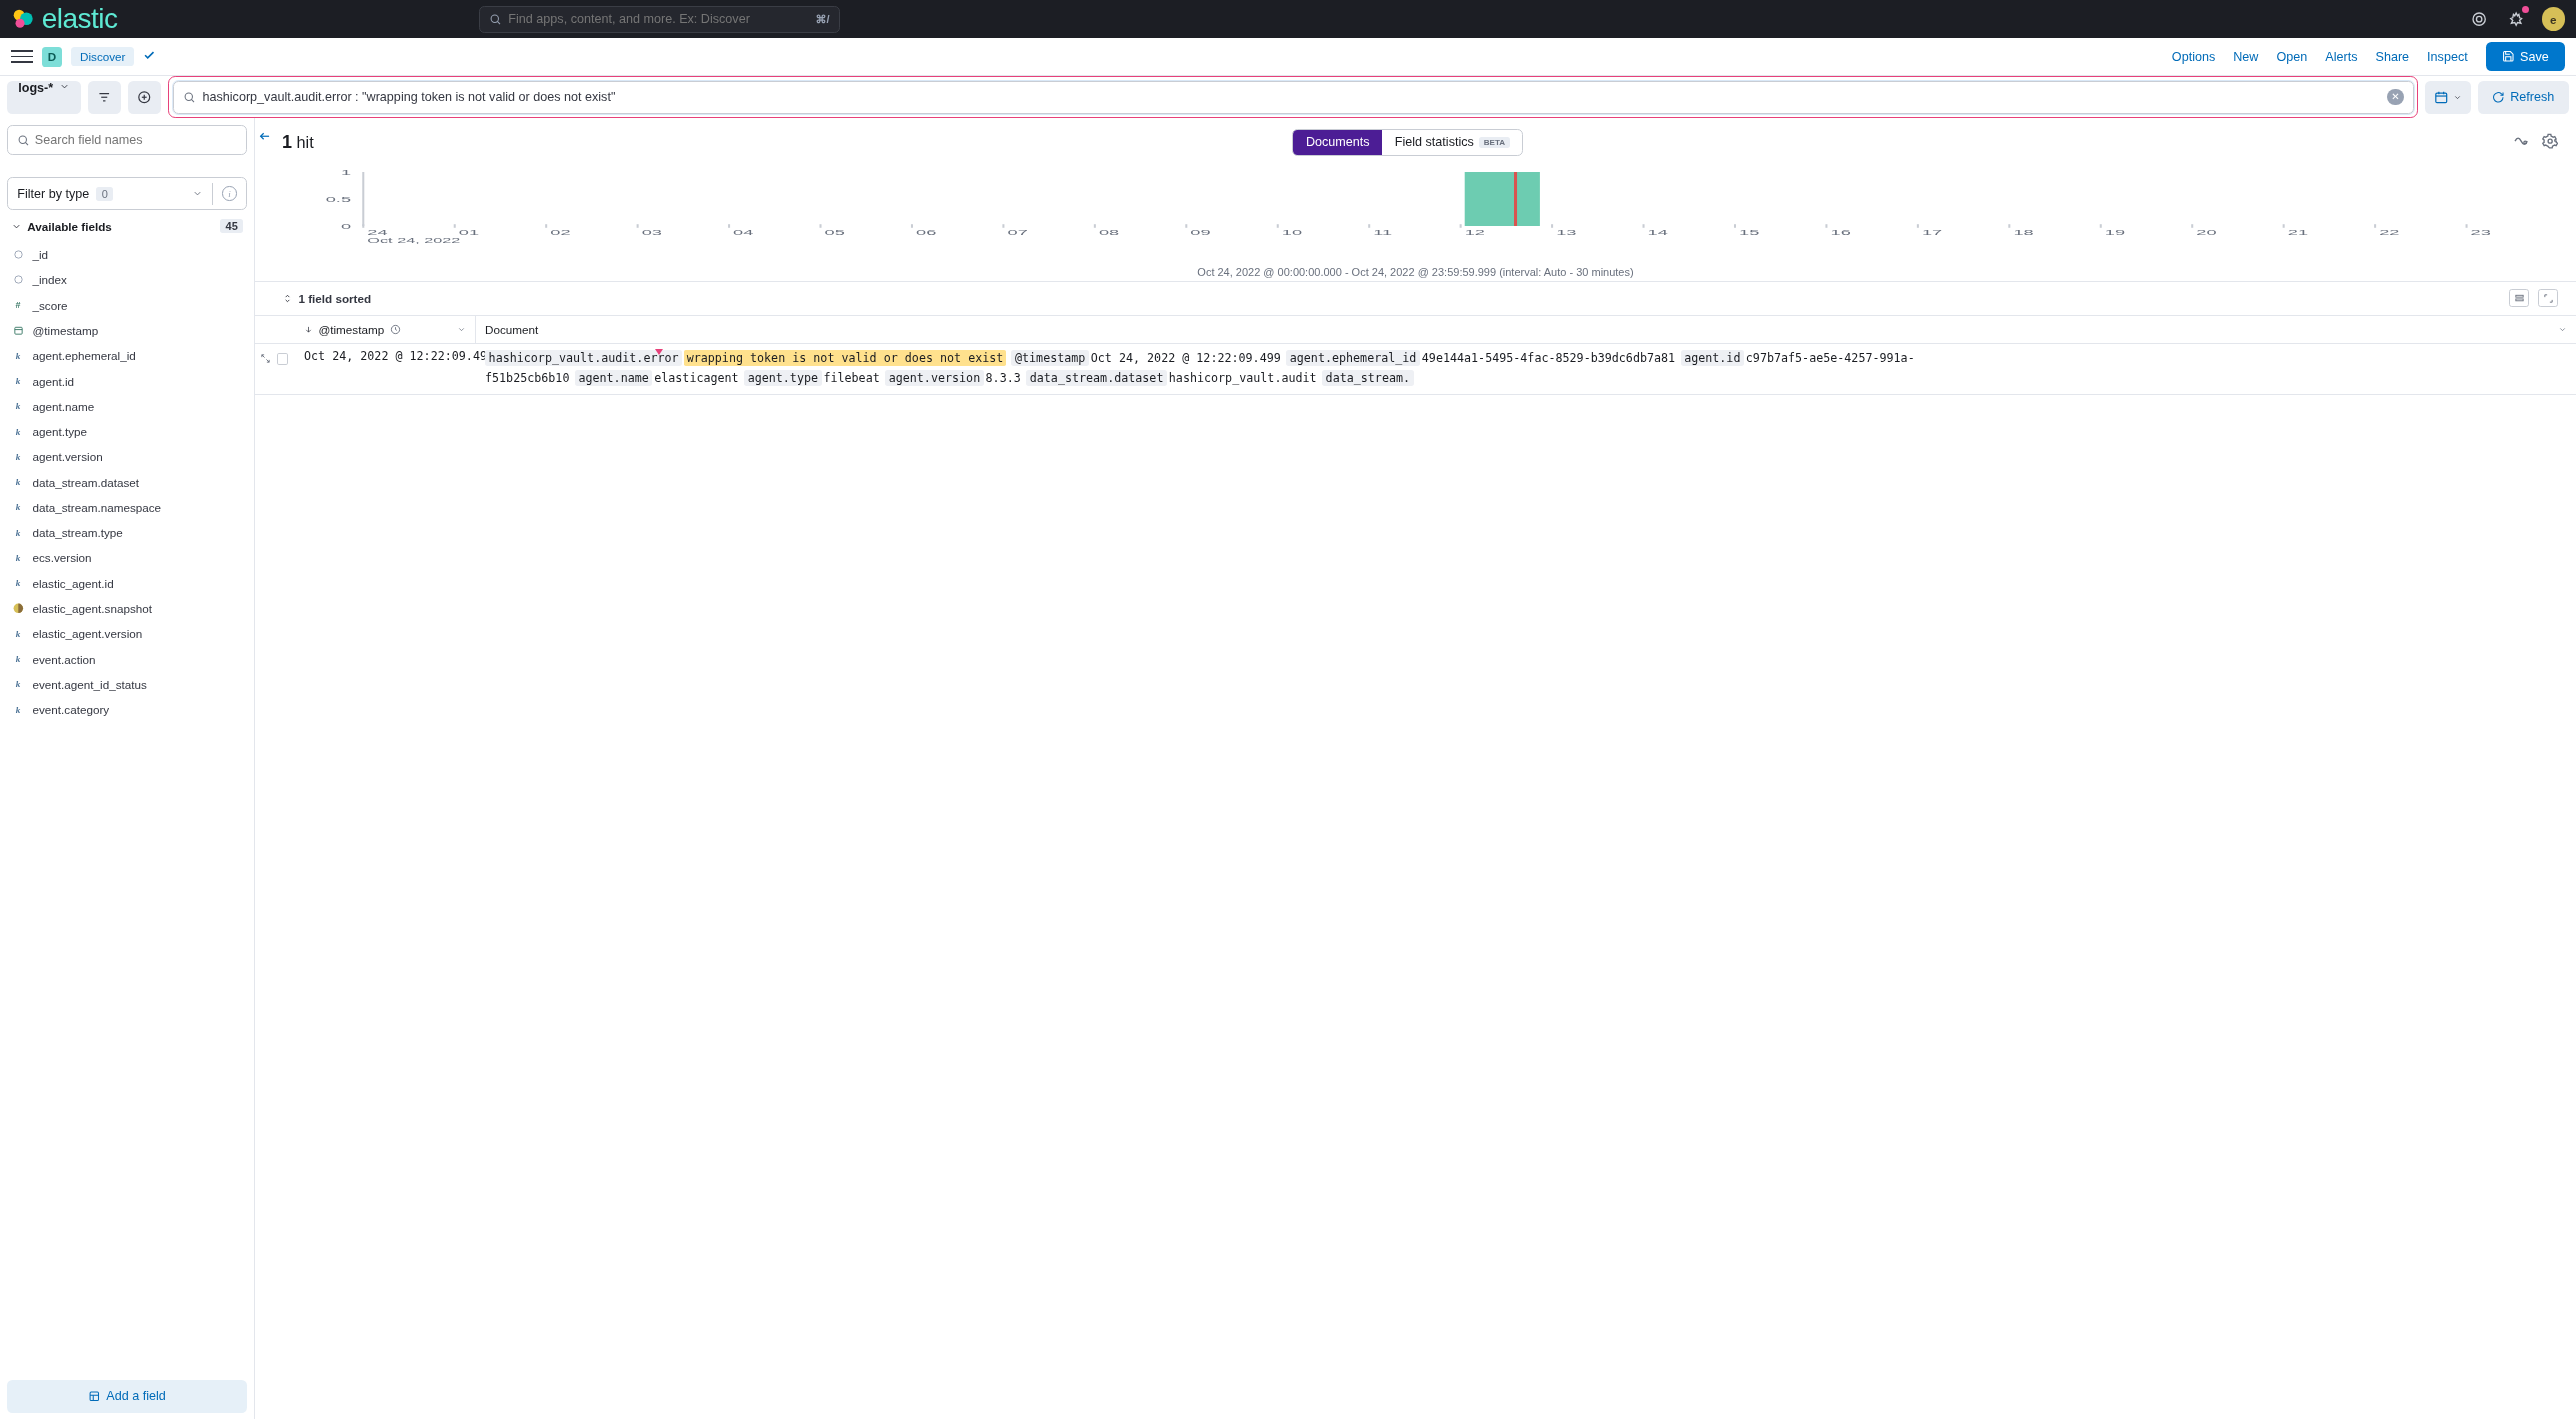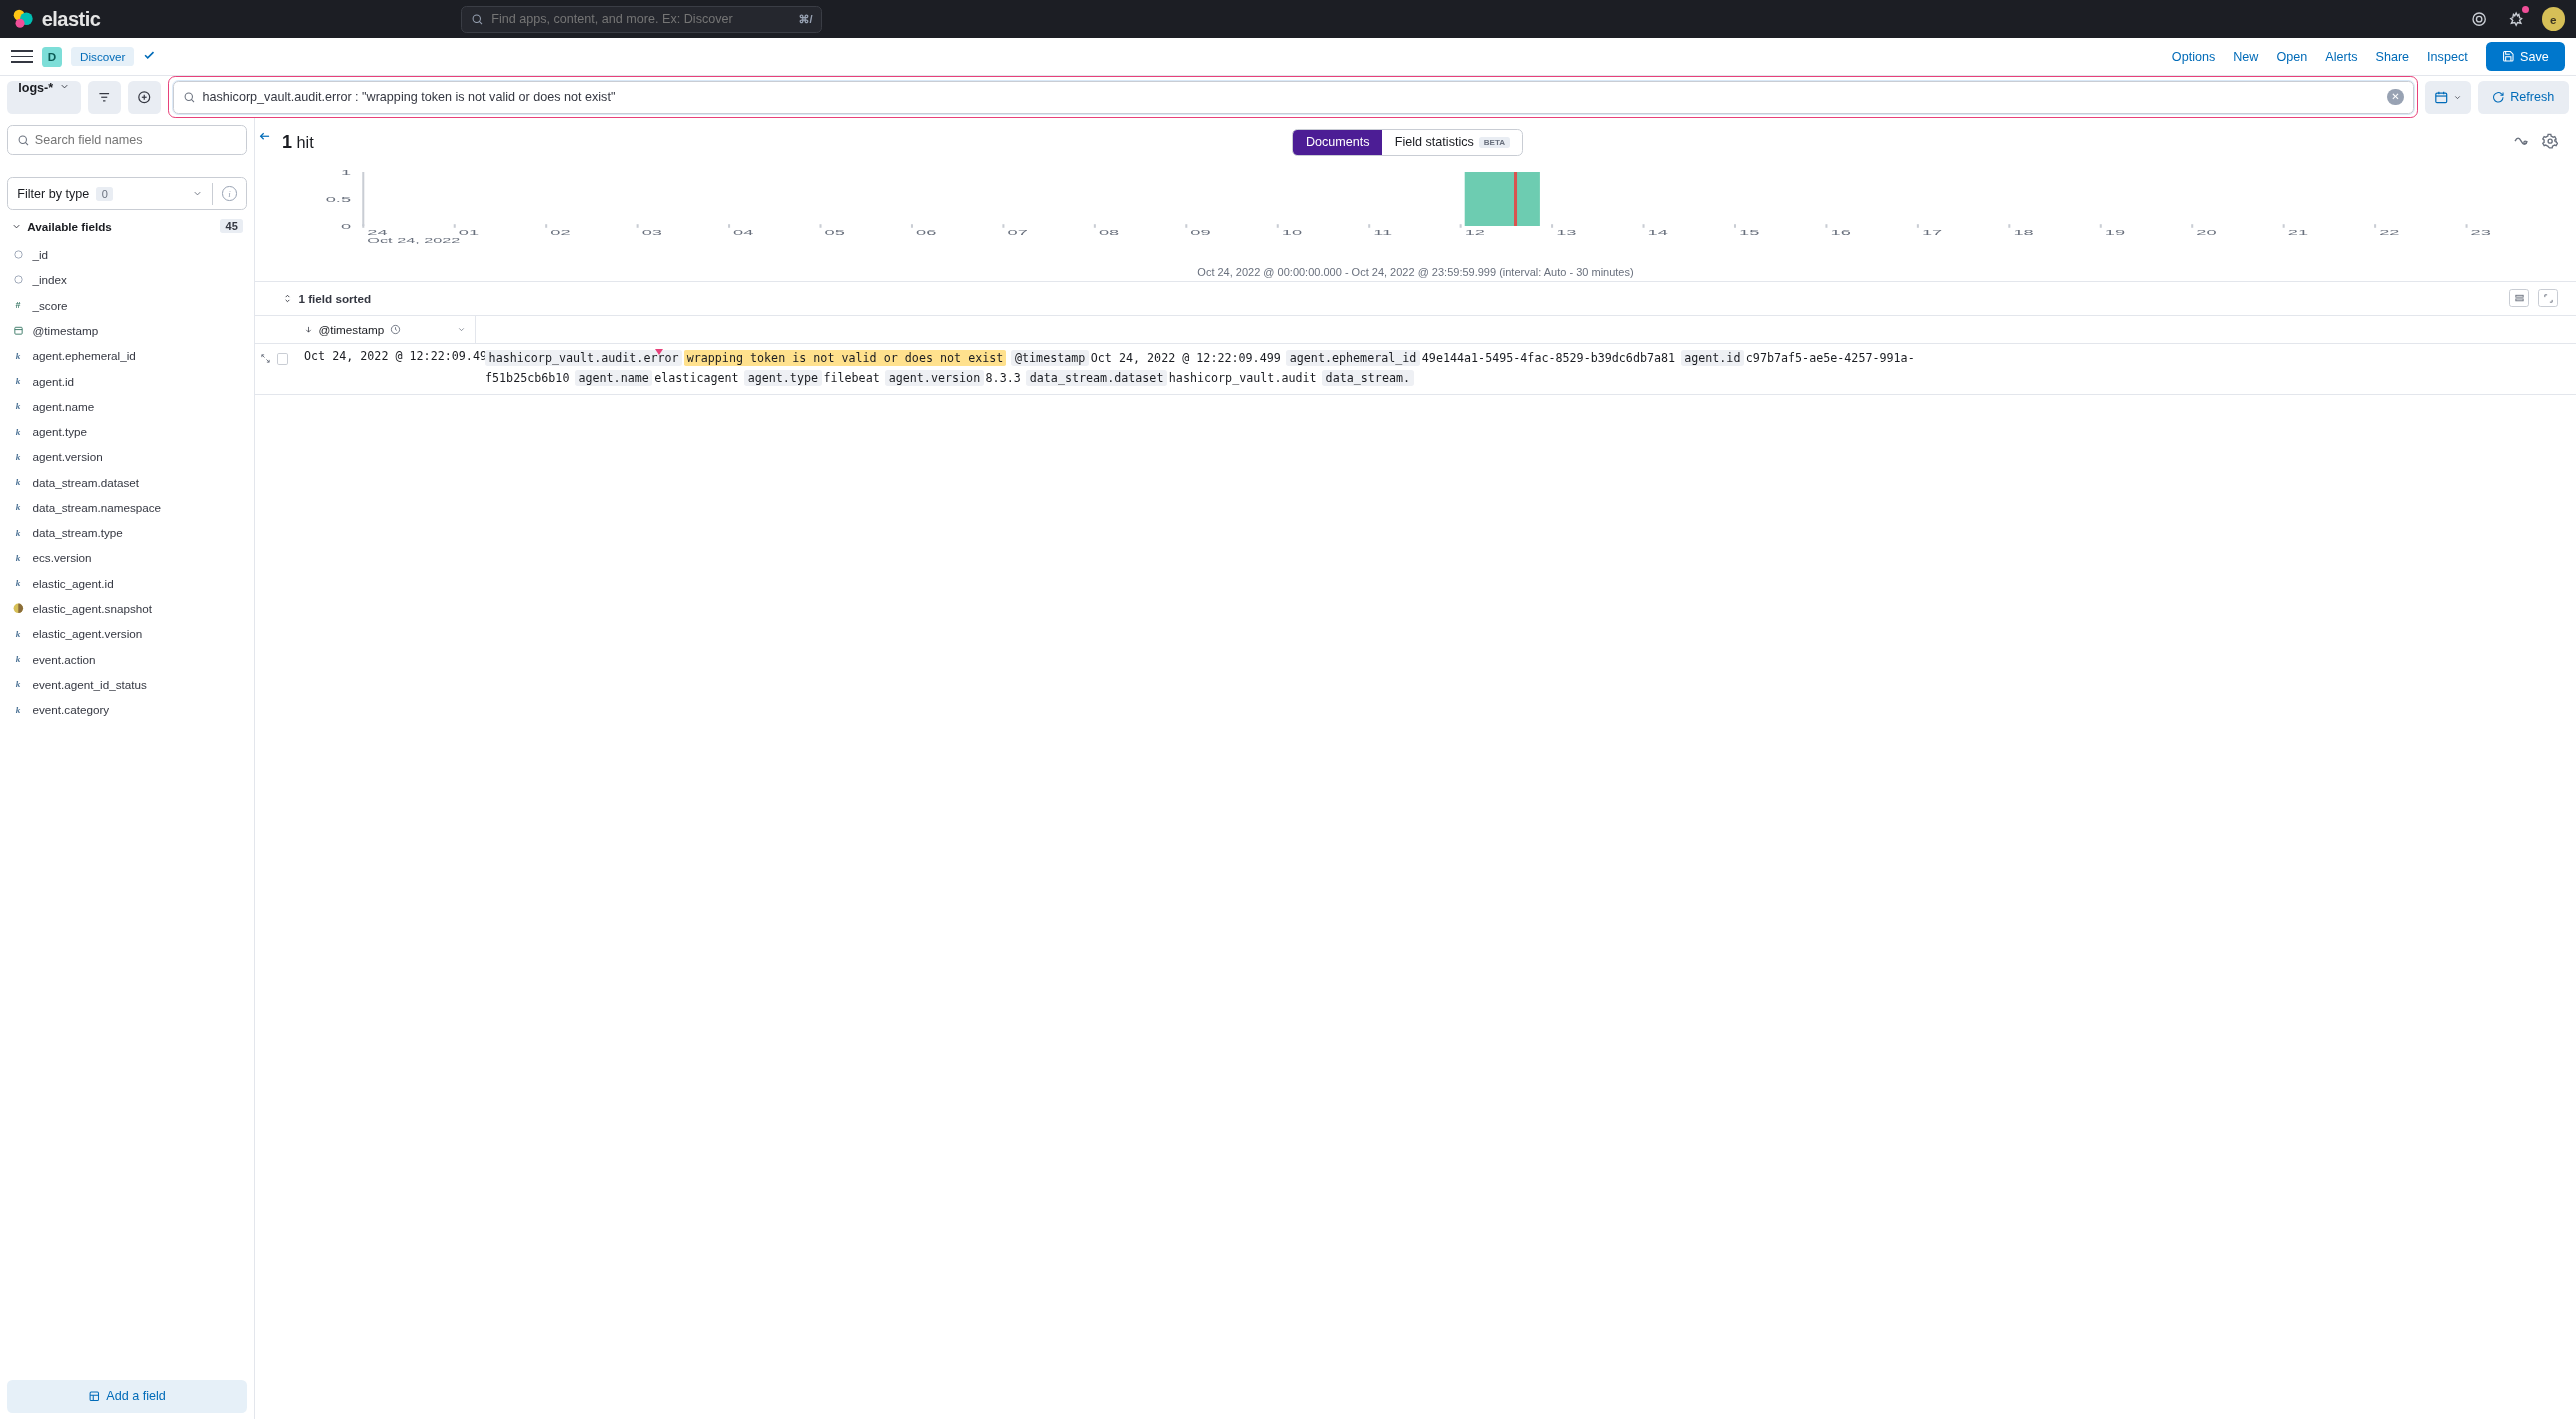--- a/index.html
+++ b/index.html
@@ -1,20 +1,20 @@
 <!DOCTYPE html>
 <html style="font-size:14.5px"><head>
 <meta charset="utf-8">
 <style>
 *{box-sizing:border-box;margin:0;padding:0}
 body{font-family:-apple-system,BlinkMacSystemFont,"Segoe UI",Helvetica,Arial,sans-serif;background:#fff;color:#1a1c21;font-size:12.6px;overflow:hidden}
 .header{background:#1c1e24;color:#fff;height:38px;display:flex;align-items:center;padding:0 11px}
 .logo{display:flex;align-items:center;gap:7.2px}
 .logo-mark{display:flex}
-.logo-text{font-weight:700;font-size:20px;color:#e5e5e5;letter-spacing:-0.5px}
+.logo-text{font-weight:400;font-size:28px;color:#5eead4;letter-spacing:-0.5px}
 .search-global{margin-left:361px;background:#25272e;border:0.9px solid #3a3d45;border-radius:5.4px;height:27px;width:361px;display:flex;align-items:center;padding:0 9px;gap:7.2px}
 .search-global input{background:transparent;border:none;outline:none;color:#98a2b3;flex:1;font-size:12.6px}
 .kbd-hint{color:#98a2b3;font-size:11px;font-weight:600}
 .header-right{margin-left:auto;display:flex;align-items:center;gap:14.5px}
 .hdr-icon{width:22px;height:22px;display:flex;align-items:center;justify-content:center;cursor:pointer;position:relative}
 .hdr-icon svg{stroke:#c9cdd4}
 .notif-dot{position:absolute;top:-1.8px;right:-1.8px;width:7.2px;height:7.2px;background:#f04e98;border-radius:50%}
 .avatar{width:23.5px;height:23.5px;border-radius:50%;background:#d6bf57;color:#3a3420;display:flex;align-items:center;justify-content:center;font-weight:600;font-size:11.7px}
 
 .subheader{height:38px;border-bottom:0.9px solid #e3e6ec;display:flex;align-items:center;padding:0 11px;gap:9px}
@@ -478,20 +478,26 @@
           <span>@timestamp</span>
           <svg width="11" height="11" viewBox="0 0 24 24" fill="none" stroke="#69707d" stroke-width="2">
               <circle cx="12" cy="12" r="9"></circle>
               <polyline points="12 7 12 12 15 14"></polyline>
             </svg>
         </span>
         <svg width="9" height="9" viewBox="0 0 24 24" fill="none" stroke="#69707d" stroke-width="2">
             <polyline points="6 9 12 15 18 9"></polyline>
           </svg>
       </div>
+      <div class="th-doc">
+        <span>Document</span>
+        <svg width="9" height="9" viewBox="0 0 24 24" fill="none" stroke="#69707d" stroke-width="2">
+            <polyline points="6 9 12 15 18 9"></polyline>
+          </svg>
+      </div>
     </div>
 
     <div class="row">
       <div class="row-exp">
         <svg width="11" height="11" viewBox="0 0 24 24" fill="none" stroke="#69707d" stroke-width="2">
             <polyline points="9 4 4 4 4 9"></polyline>
             <polyline points="15 20 20 20 20 15"></polyline>
             <line x1="4" y1="4" x2="10" y2="10"></line>
             <line x1="20" y1="20" x2="14" y2="14"></line>
           </svg>

